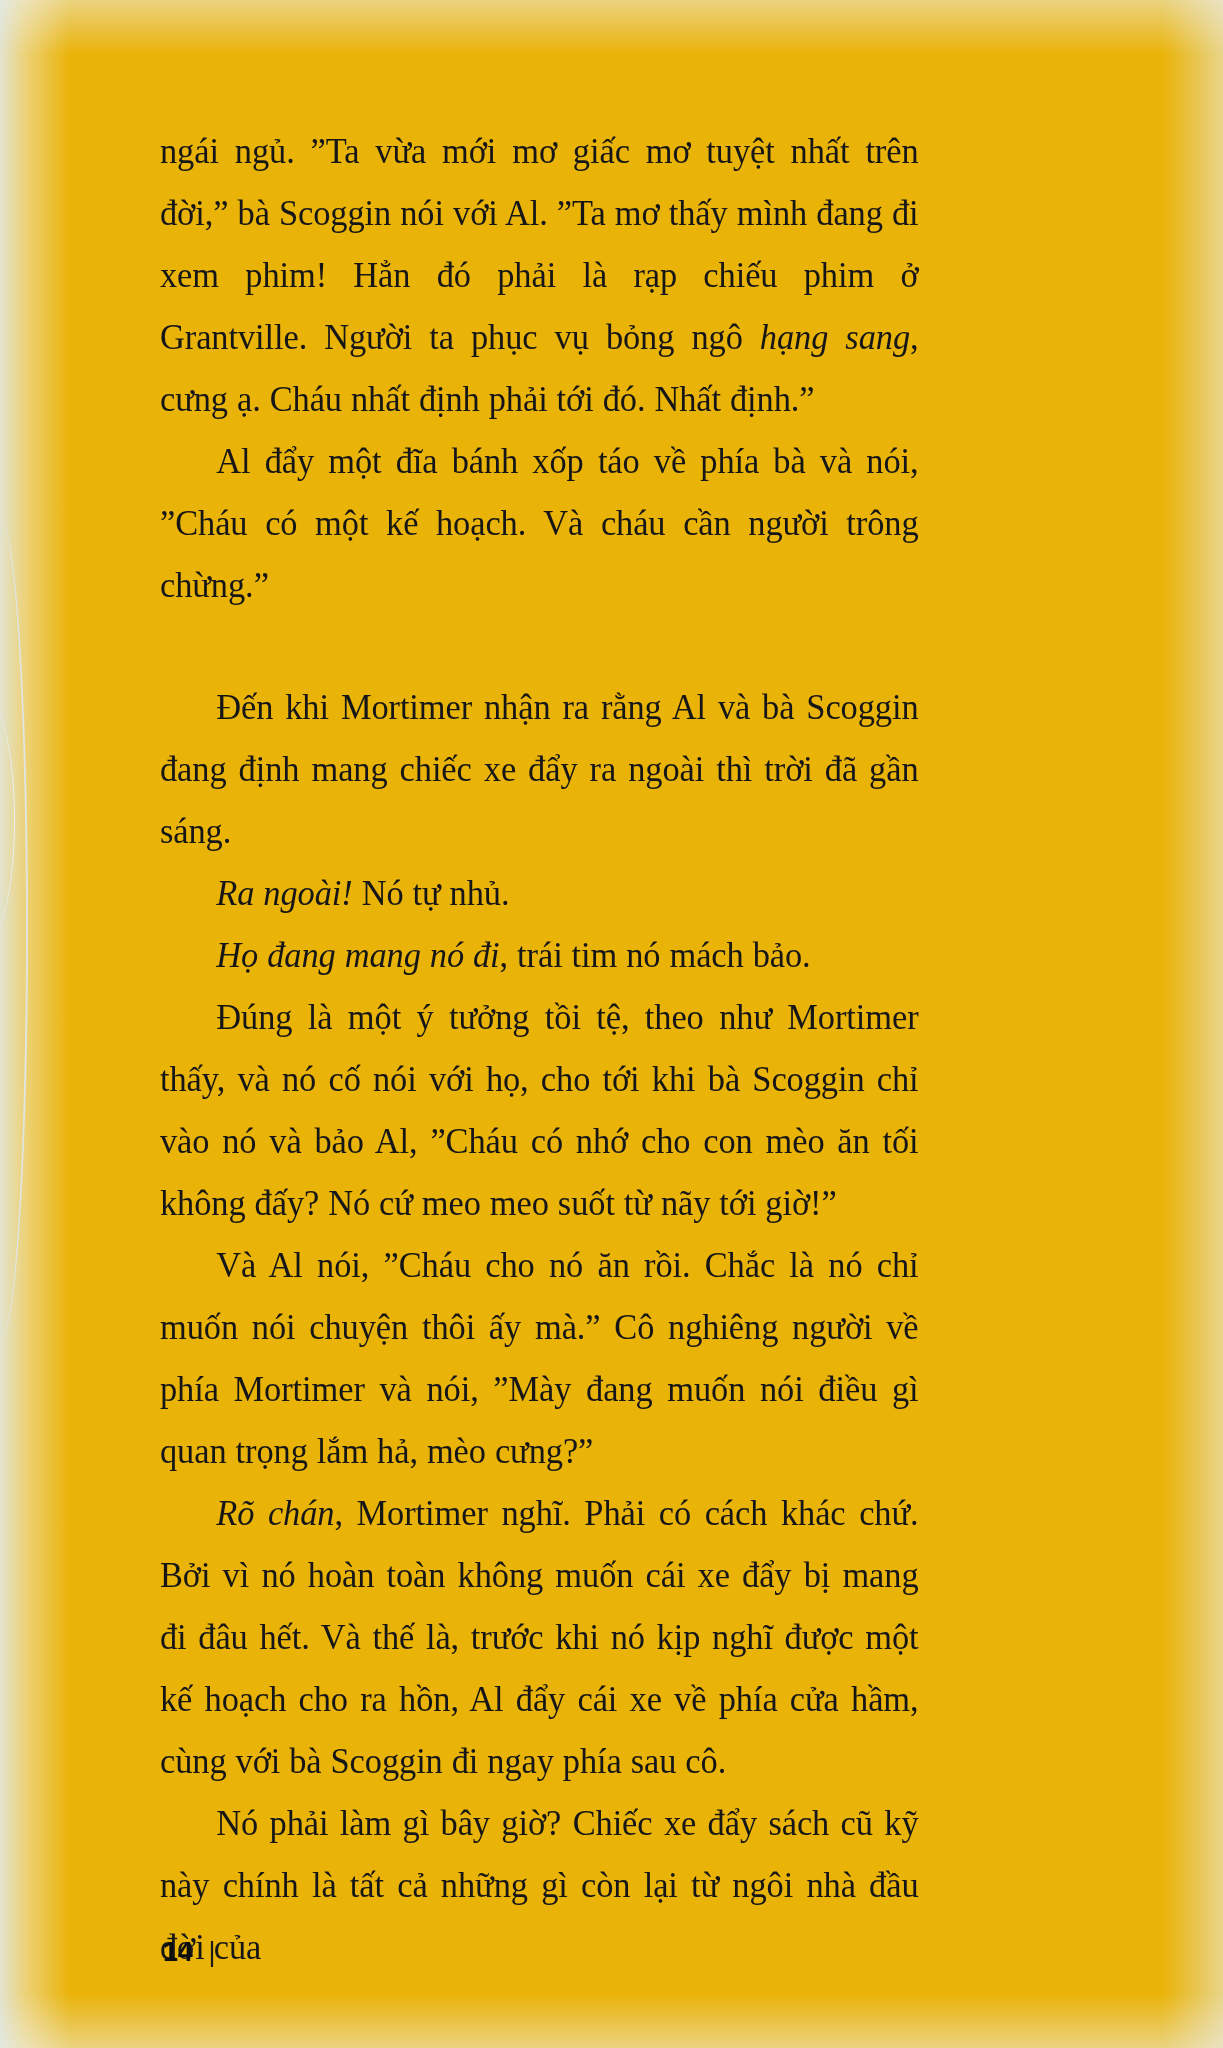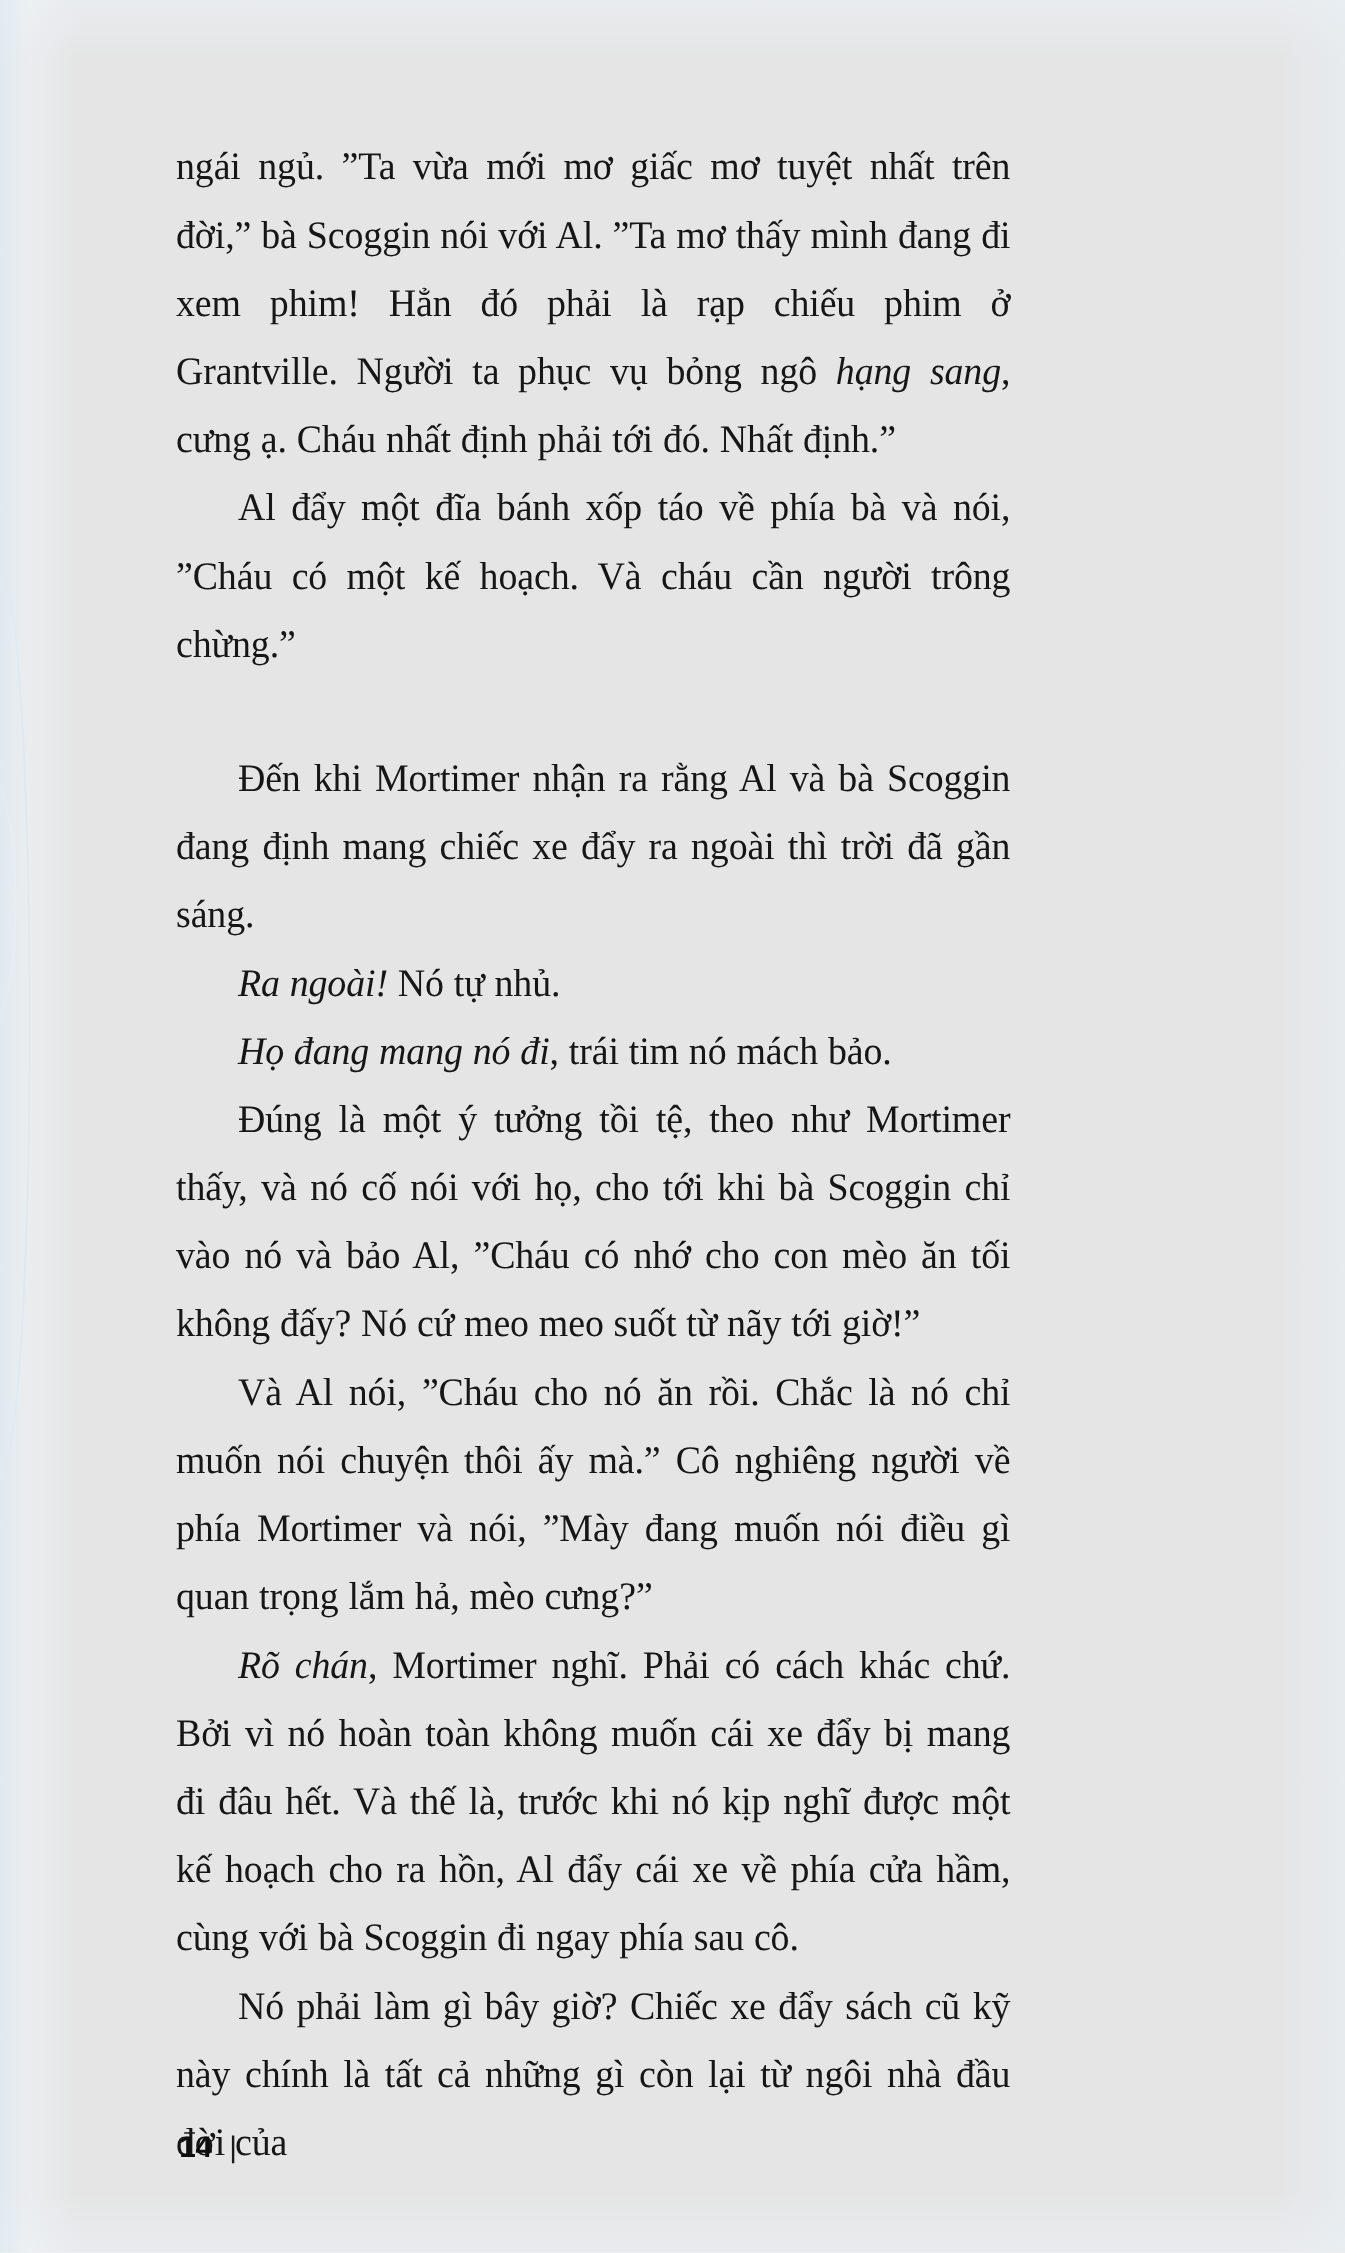--- a/index.html
+++ b/index.html
@@ -5,21 +5,21 @@
   html, body {
     margin: 0;
     padding: 0;
     background: #ffffff;
   }
 
   #page {
     position: relative;
     width: 1223px;
     height: 2048px;
-    background: #e5e5e5;
+    background: #eab308;
     overflow: hidden;
     font-family: "Liberation Serif", "DejaVu Serif", serif;
   }
 
   
   #paper-tint {
     position: absolute;
     inset: 0;
     background:
       linear-gradient(90deg, rgba(225,235,242,0.85) 0px, rgba(240,246,250,0.45) 26px, rgba(255,255,255,0) 70px),

